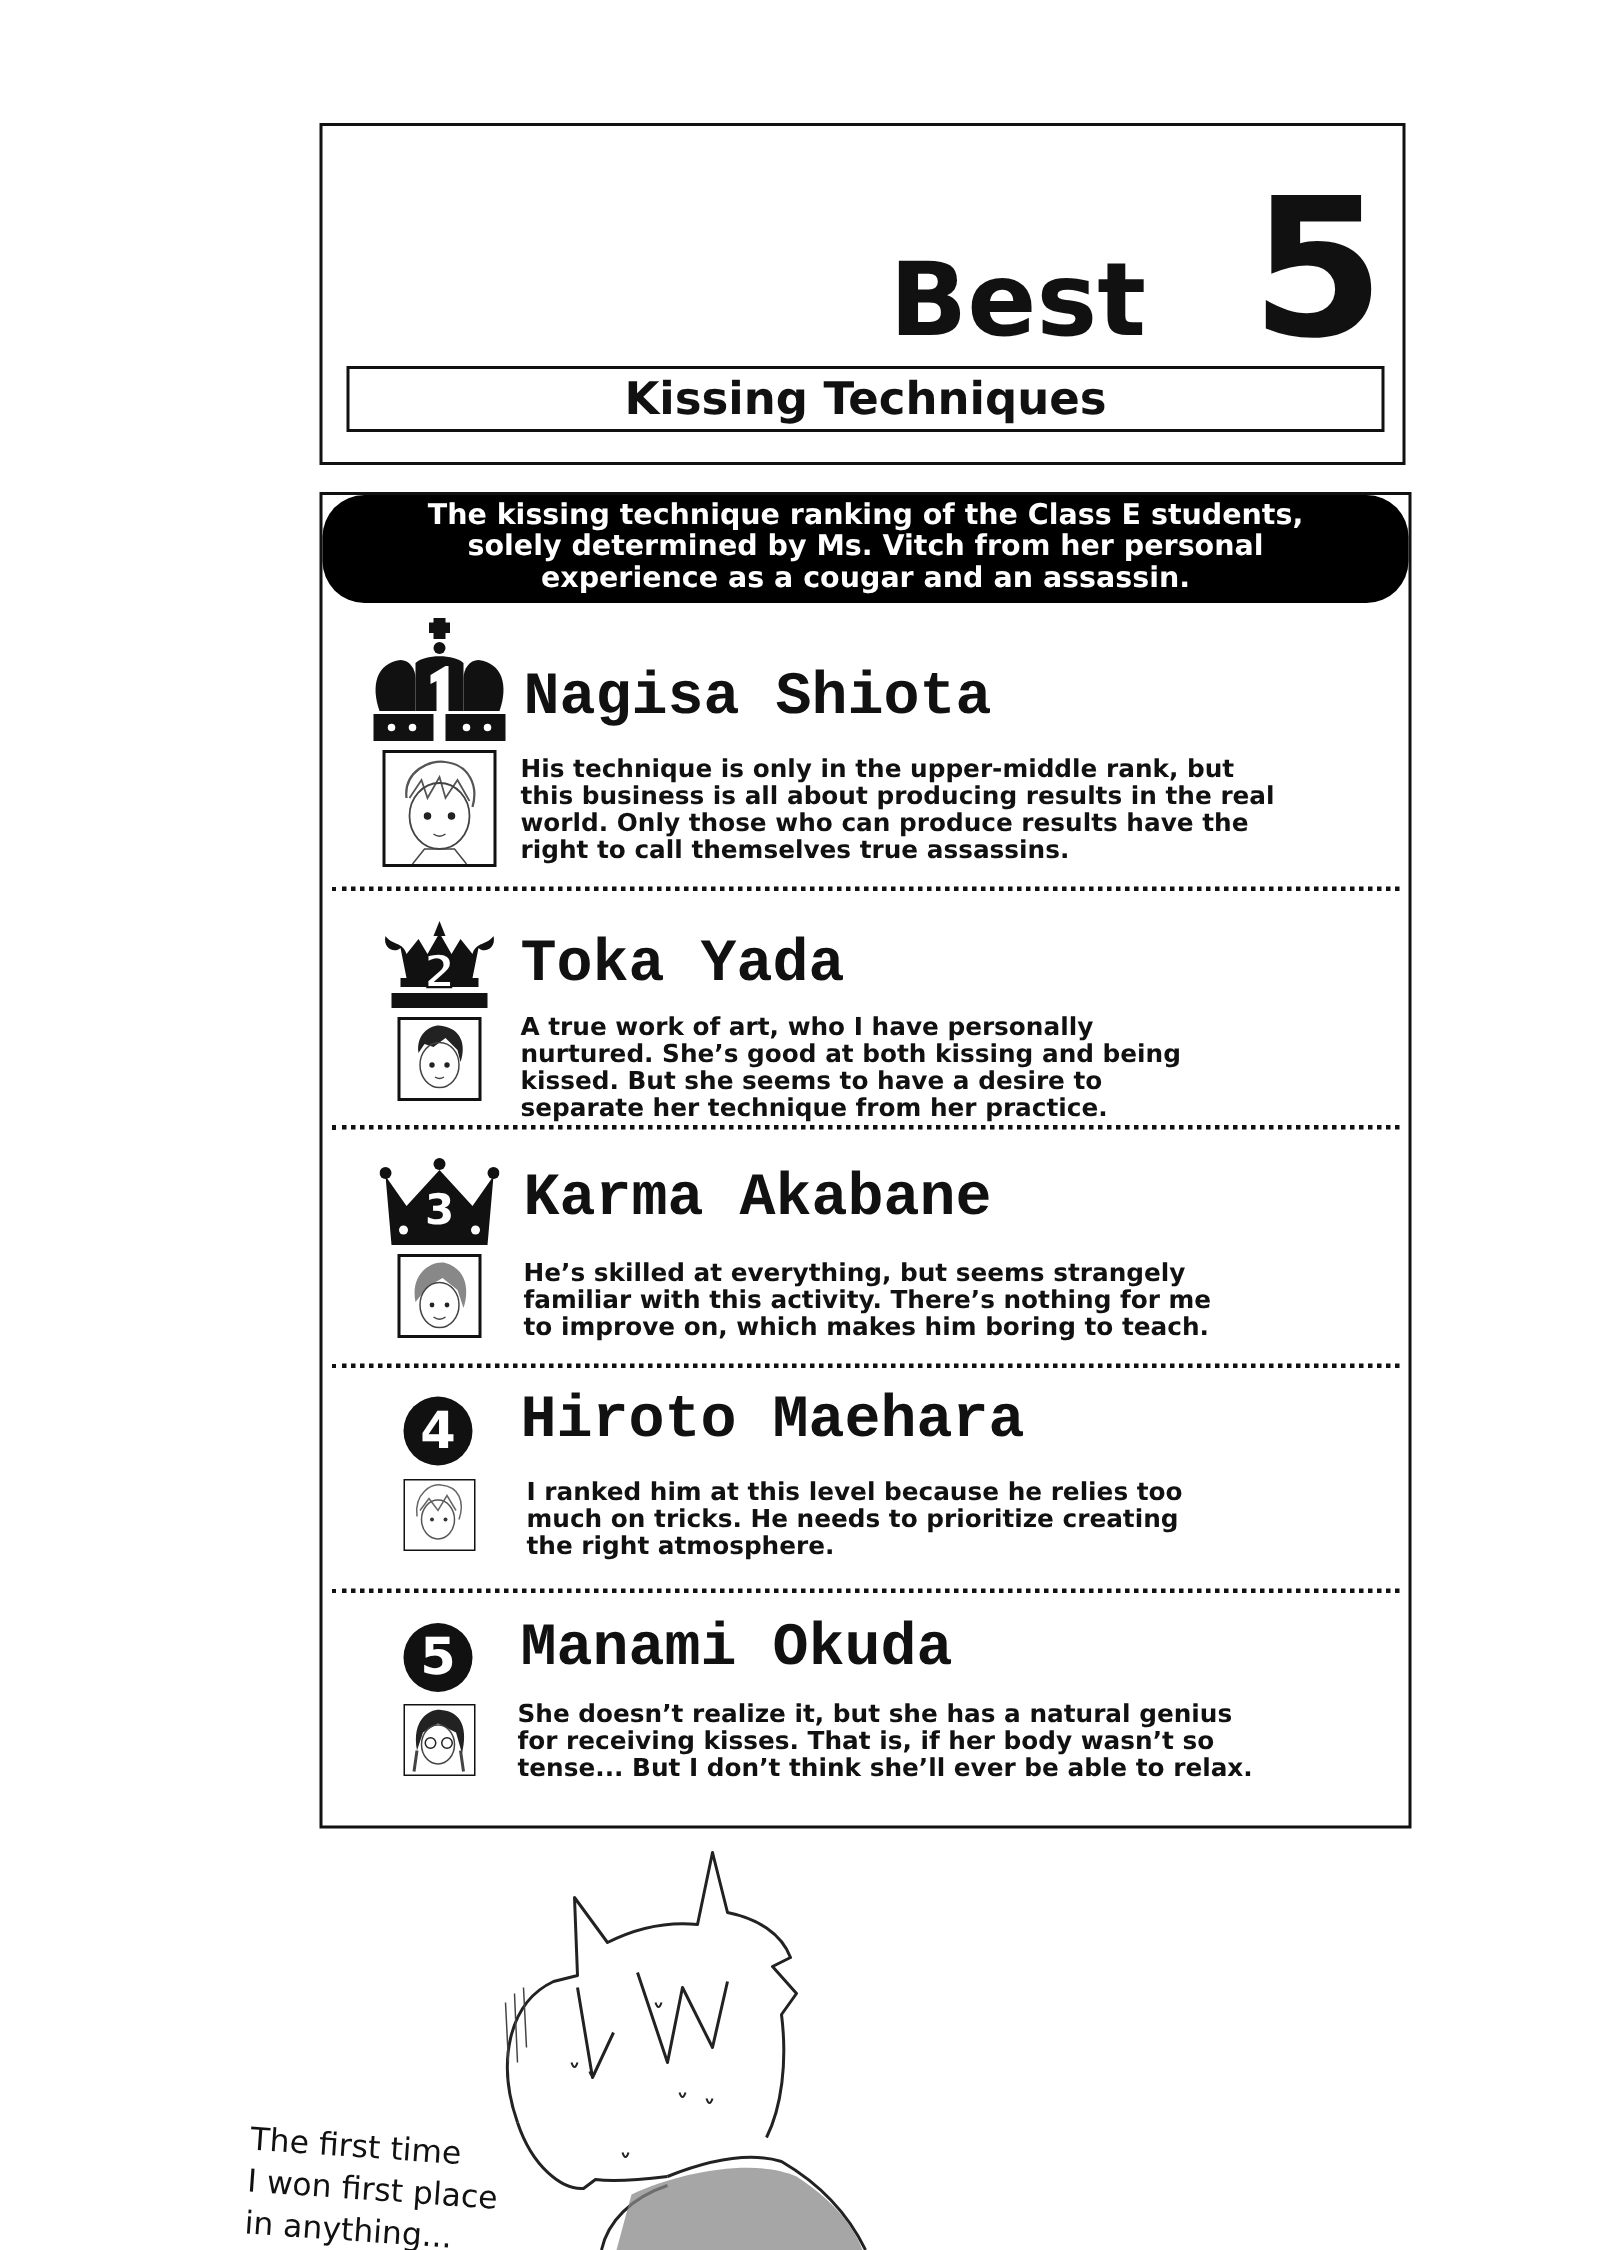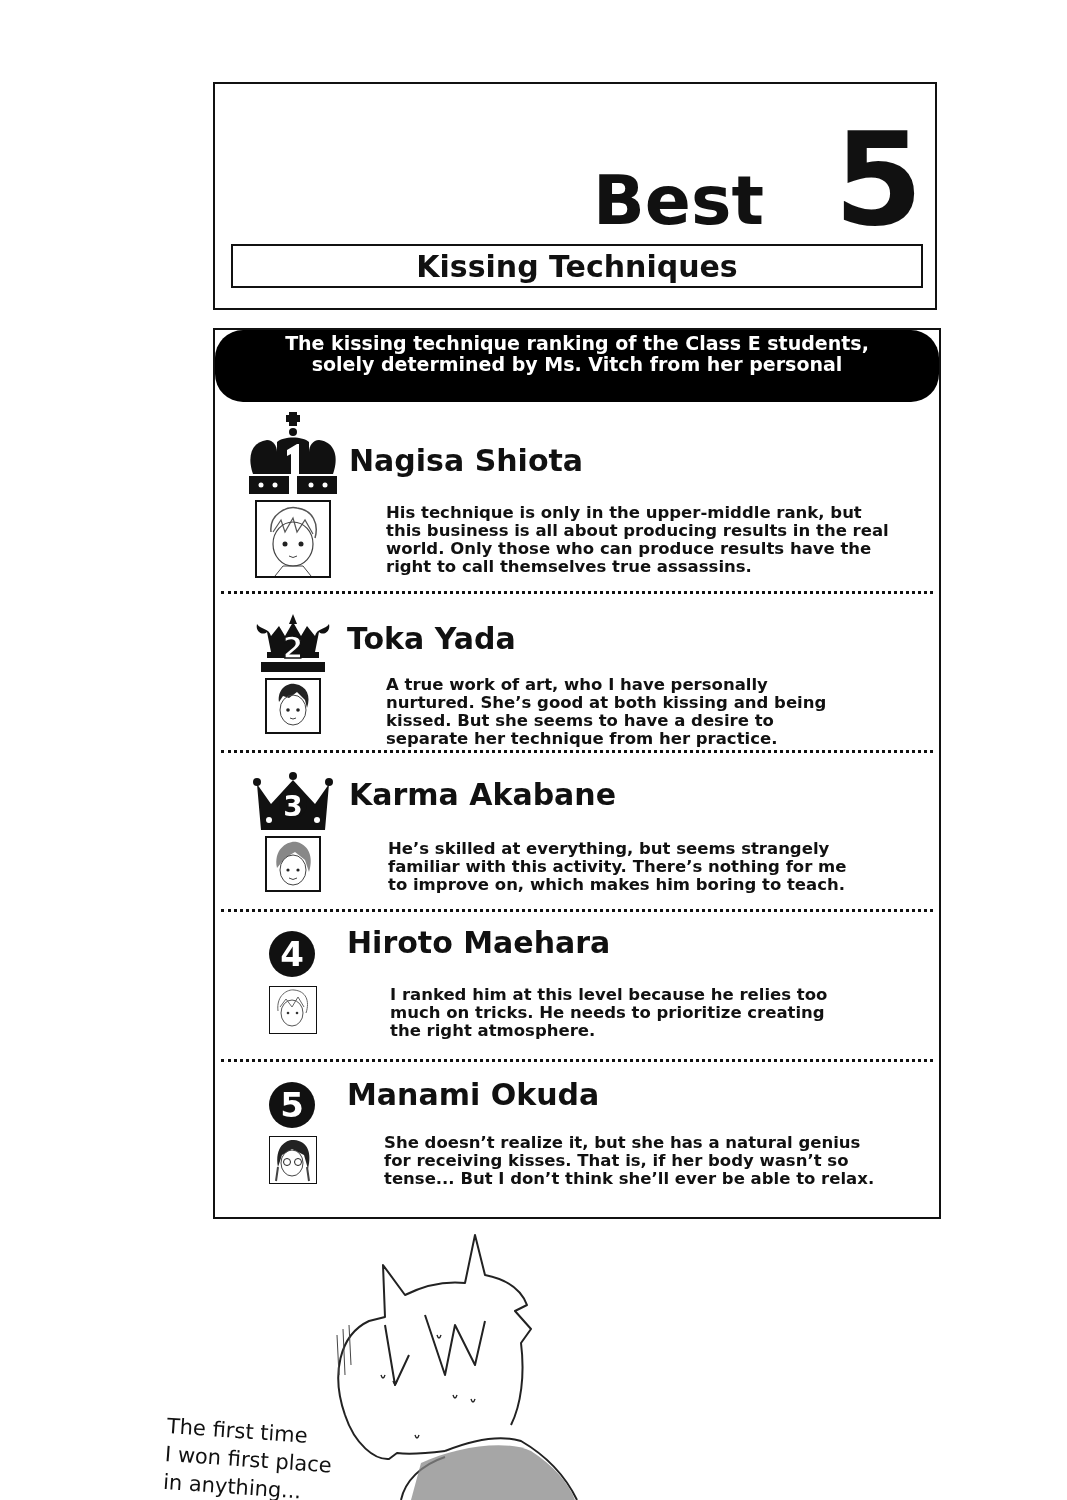--- a/index.html
+++ b/index.html
@@ -20,22 +20,22 @@
     .rank-box { position: absolute; left: 213px; top: 328px; width: 728px; height: 891px;
                 border: 2px solid #111; box-sizing: border-box; }
     .intro { background: #000; color: #fff; height: 72px; text-align: center; font-weight: bold;
              font-size: 19px; line-height: 21px; padding-top: 3px; box-sizing: border-box; border-radius: 28px; }
 
     .entry { position: absolute; left: 0; width: 100%; }
     .sep { position: absolute; left: 6px; right: 6px; height: 0;
            border-top: 3px dotted #111; }
 
     .badge { position: absolute; }
-    .name { position: absolute; font-size: 30px; font-weight: bold; white-space: nowrap; line-height: 1; }
-    .desc { position: absolute; font-size: 16.5px; font-weight: bold; line-height: 18px; white-space: pre-line; margin-left: 39px; }
+    .name { position: absolute; font-size: 40px; font-weight: bold; white-space: nowrap; line-height: 1; font-family: Liberation Mono, monospace; }
+    .desc { position: absolute; font-size: 16.5px; font-weight: bold; line-height: 18px; white-space: pre-line; }
     .portrait { position: absolute; border: 2px solid #111; box-sizing: border-box; background: #fff; }
 
     .num-circle { width: 46px; height: 46px; border-radius: 50%; background: #111; color: #fff;
                   display: flex; align-items: center; justify-content: center; font-size: 34px; font-weight: bold; }
 
     .drawing { position: absolute; left: 325px; top: 1225px; width: 300px; height: 275px; }
     .caption { position: absolute; left: 168px; top: 1412px; width: 180px; font-family: "DejaVu Sans", sans-serif;
                font-size: 21px; line-height: 28px; white-space: pre-line; transform: rotate(4deg);
                transform-origin: left top; }
   </style>
@@ -47,20 +47,21 @@
     <span class="best-word">Best</span>
     <span class="best-num">5</span>
   </div>
   <div class="subject-box">Kissing Techniques</div>
 </div>
 
 <div class="rank-box">
   <div class="intro">
     <div>The kissing technique ranking of the Class E students,</div>
     <div>solely determined by Ms. Vitch from her personal</div>
+    <div>experience as a cougar and an assassin.</div>
   </div>
 
   <div class="entry" style="top:80px;height:180px;">
     <div class="badge" style="left:32px;top:2px;width:92px;height:84px;">
       <svg width="92" height="84" viewBox="0 0 92 84">
         <rect x="42" y="0" width="8" height="14" fill="#111"></rect>
         <rect x="39" y="3" width="14" height="7" fill="#111"></rect>
         <circle cx="46" cy="20" r="4" fill="#111"></circle>
         <path d="M6 62 C0 45 4 30 20 28 C26 28 30 34 30 40 L30 62 Z" fill="#111"></path>
         <path d="M86 62 C92 45 88 30 72 28 C66 28 62 34 62 40 L62 62 Z" fill="#111"></path>

